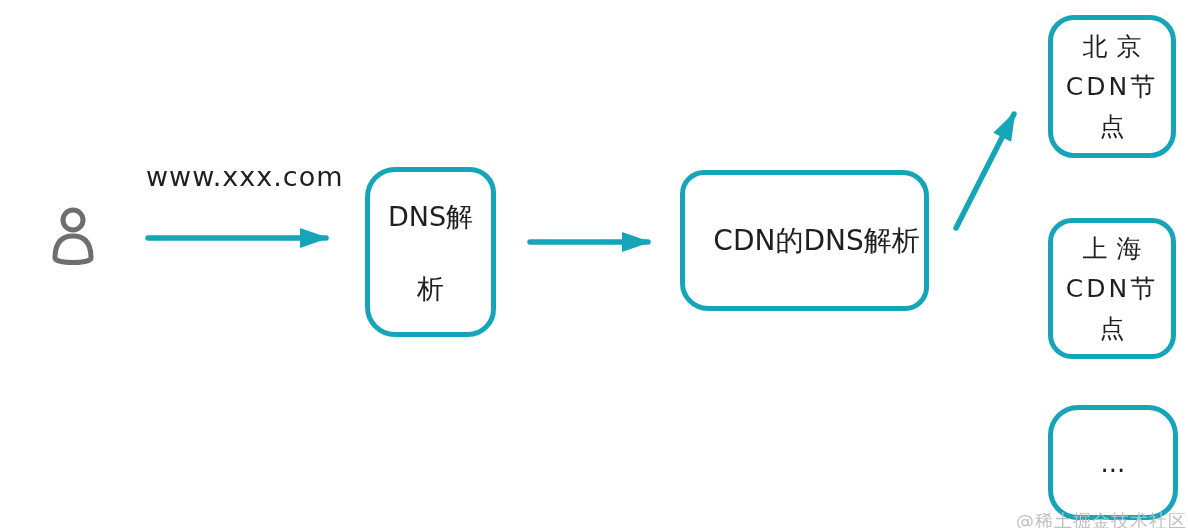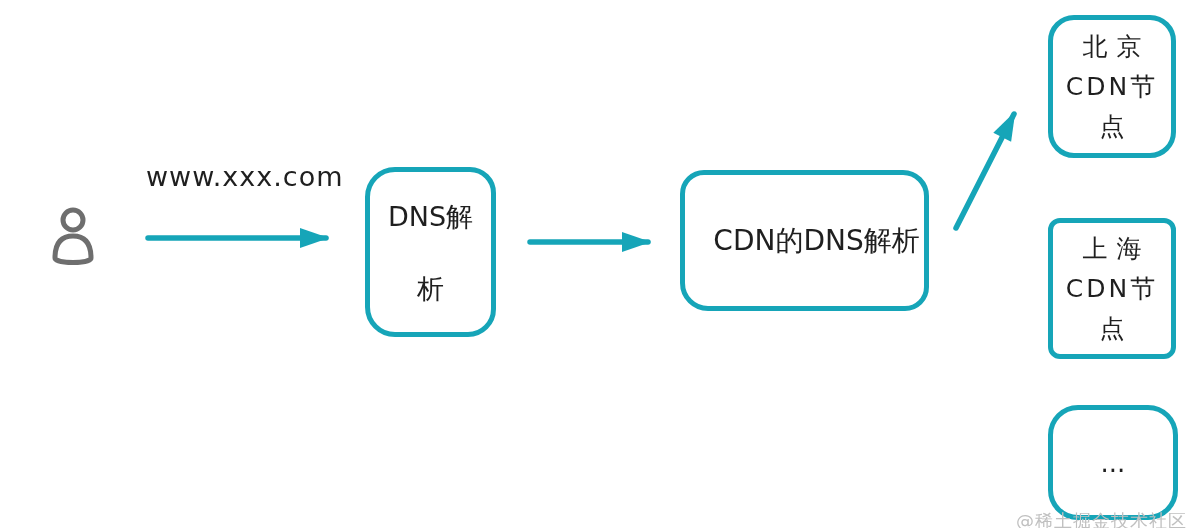--- a/index.html
+++ b/index.html
@@ -24,21 +24,21 @@
     align-items: center;
     justify-content: space-around;
     text-align: left;
     color: var(--text, #1f1f1f);
   }
   .node-line { line-height: 1; white-space: nowrap; }
 
   .node.dns   { left: 365px; top: 167px; width: 131px; height: 170px; border-radius: 30px 26px 28px 30px; font-size: 27px; padding: 8px 0; }
   .node.cdn   { left: 680px; top: 170px; width: 249px; height: 141px; border-radius: 24px 26px 24px 28px; font-size: 28px; justify-content: center; padding-left: 24px; }
   .node.bj    { left: 1048px; top: 15px;  width: 128px; height: 143px; border-radius: 26px; font-size: 25px; padding: 6px 0; }
-  .node.sh    { left: 1048px; top: 218px; width: 128px; height: 141px; border-radius: 12px; font-size: 25px; padding: 6px 0; }
+  .node.sh    { left: 1048px; top: 218px; width: 128px; height: 141px; border-radius: 24px; font-size: 25px; padding: 6px 0; }
   .node.more  { left: 1048px; top: 405px; width: 130px; height: 115px; border-radius: 30px; font-size: 26px; justify-content: center; }
   .cn-spaced  { letter-spacing: 9px; text-indent: 9px; }
   .mid-spaced { letter-spacing: 3px; }
 
   .label { position: absolute; white-space: nowrap; }
   .user-label {
     left: 6px; top: 279px; width: 140px;
     text-align: center; font-size: 25px;
     letter-spacing: 7px; text-indent: 7px;
   }

